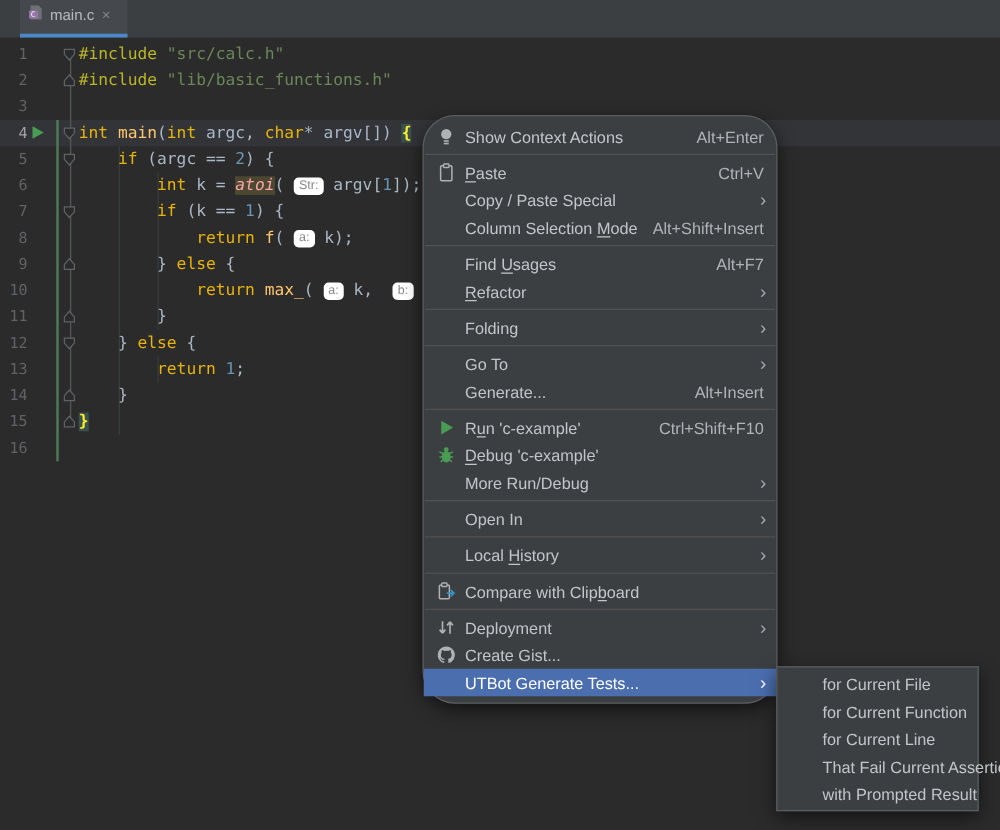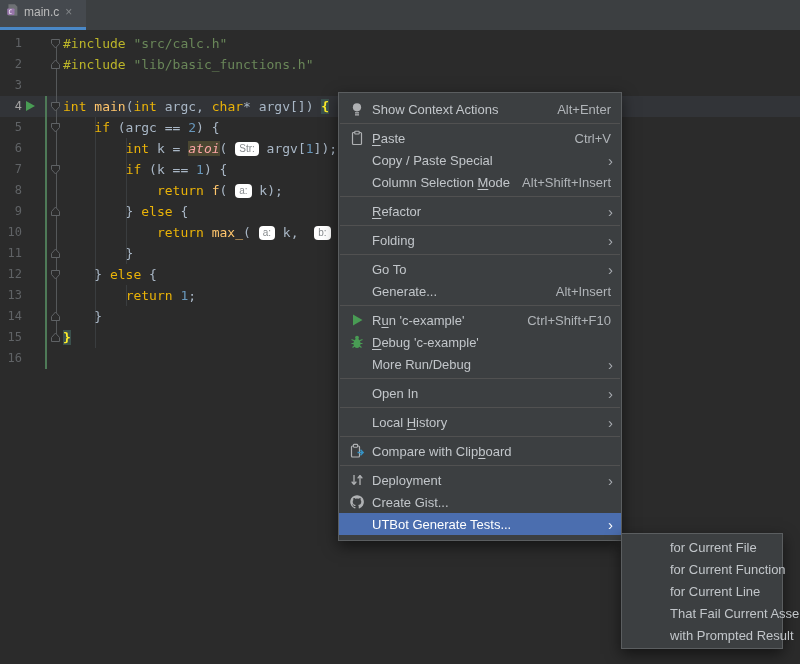--- a/index.html
+++ b/index.html
@@ -5,21 +5,21 @@
   * { margin:0; padding:0; box-sizing:border-box; }
   html,body { background:#1e1e1e; }
   #screen {
     position:relative; width:800px; height:664px; overflow:hidden;
     background:#2b2b2b; font-family:"Liberation Sans", sans-serif;
     -webkit-font-smoothing:antialiased;
   }
   
   #tabbar { position:absolute; left:0; top:0; width:800px; height:30px; background:#3c3f41; }
   #tab {
-    position:absolute; left:0; top:0; height:30px; width:86px;
+    position:absolute; left:16px; top:0; height:30px; width:86px;
     background:#45494e; border-bottom:3px solid #4a88c7;
     display:flex; align-items:center; padding:0 6px 3px 6px; cursor:pointer;
   }
   #tab .tab-label { color:#bbbbbb; font-size:12px; margin:0 6px 0 5px; }
   #tab .tab-close { color:#84878a; font-size:12px; line-height:12px; }
   
   #editor { position:absolute; left:0; top:30px; width:800px; height:634px; }
   #caret-line-band { position:absolute; left:0; top:66px; width:800px; height:21px; background:#323438; }
   #vcs-bar { position:absolute; left:45px; top:66px; width:2px; height:273px; background:#4e7a57; }
   #fold-connector { position:absolute; left:56px; top:13px; width:1px; height:296px; background:#55585a; }
@@ -49,22 +49,22 @@
   .tk-inlay {
     display:inline-block; background:#ffffff; color:#868a8d;
     font:10px/14px "Liberation Sans", sans-serif; border-radius:4px;
     padding:0 4px; vertical-align:1px;
   }
   
   .popup {
     position:absolute; background:#3c3f41; border:1px solid #5b5e60;
     box-shadow:0 5px 14px rgba(0,0,0,.55); padding:5px 0; z-index:10;
   }
-  #context-menu { left:338px; top:92px; width:284px; }
-  #submenu { left:621px; top:533px; width:162px; padding:2px 12px; z-index:11; }
+  #context-menu { left:338px; top:92px; width:284px;border-radius:26px; }
+  #submenu { left:621px; top:533px; width:162px; padding:2px 0; z-index:11; }
   .mi { height:22px; display:flex; align-items:center; padding:0 10px 0 10px; cursor:pointer; }
   .mi .mi-icon { width:16px; height:16px; flex:0 0 auto; margin-right:7px; }
   .mi .mi-icon svg { display:block; width:16px; height:16px; }
   .mi .mi-label { color:#c2c6ca; font-size:13px; white-space:nowrap; }
   .mi .mi-label u { text-decoration:underline; text-underline-offset:2px; }
   .mi .mi-spring { flex:1 1 auto; }
   .mi .mi-shortcut { color:#b0b4b8; font-size:13px; white-space:nowrap; }
   .mi .mi-arrow { color:#a7abb0; font-size:15px; line-height:15px; margin-right:-2px; }
   .mi.selected { background:#4b6eaf; }
   .mi.selected .mi-label, .mi.selected .mi-arrow, .mi.selected .mi-shortcut { color:#ffffff; }
@@ -272,20 +272,26 @@
       </div>
       <div class="mi">
         <span class="mi-icon"></span>
         <span class="mi-label">Column Selection <u>M</u>ode</span>
         <span class="mi-spring"></span>
         <span class="mi-shortcut">Alt+Shift+Insert</span>
       </div>
       <div class="menu-sep"></div>
       <div class="mi">
         <span class="mi-icon"></span>
+        <span class="mi-label">Find <u>U</u>sages</span>
+        <span class="mi-spring"></span>
+        <span class="mi-shortcut">Alt+F7</span>
+      </div>
+      <div class="mi">
+        <span class="mi-icon"></span>
         <span class="mi-label"><u>R</u>efactor</span>
         <span class="mi-spring"></span>
         <span class="mi-arrow">›</span>
       </div>
       <div class="menu-sep"></div>
       <div class="mi">
         <span class="mi-icon"></span>
         <span class="mi-label">Folding</span>
         <span class="mi-spring"></span>
         <span class="mi-arrow">›</span>

